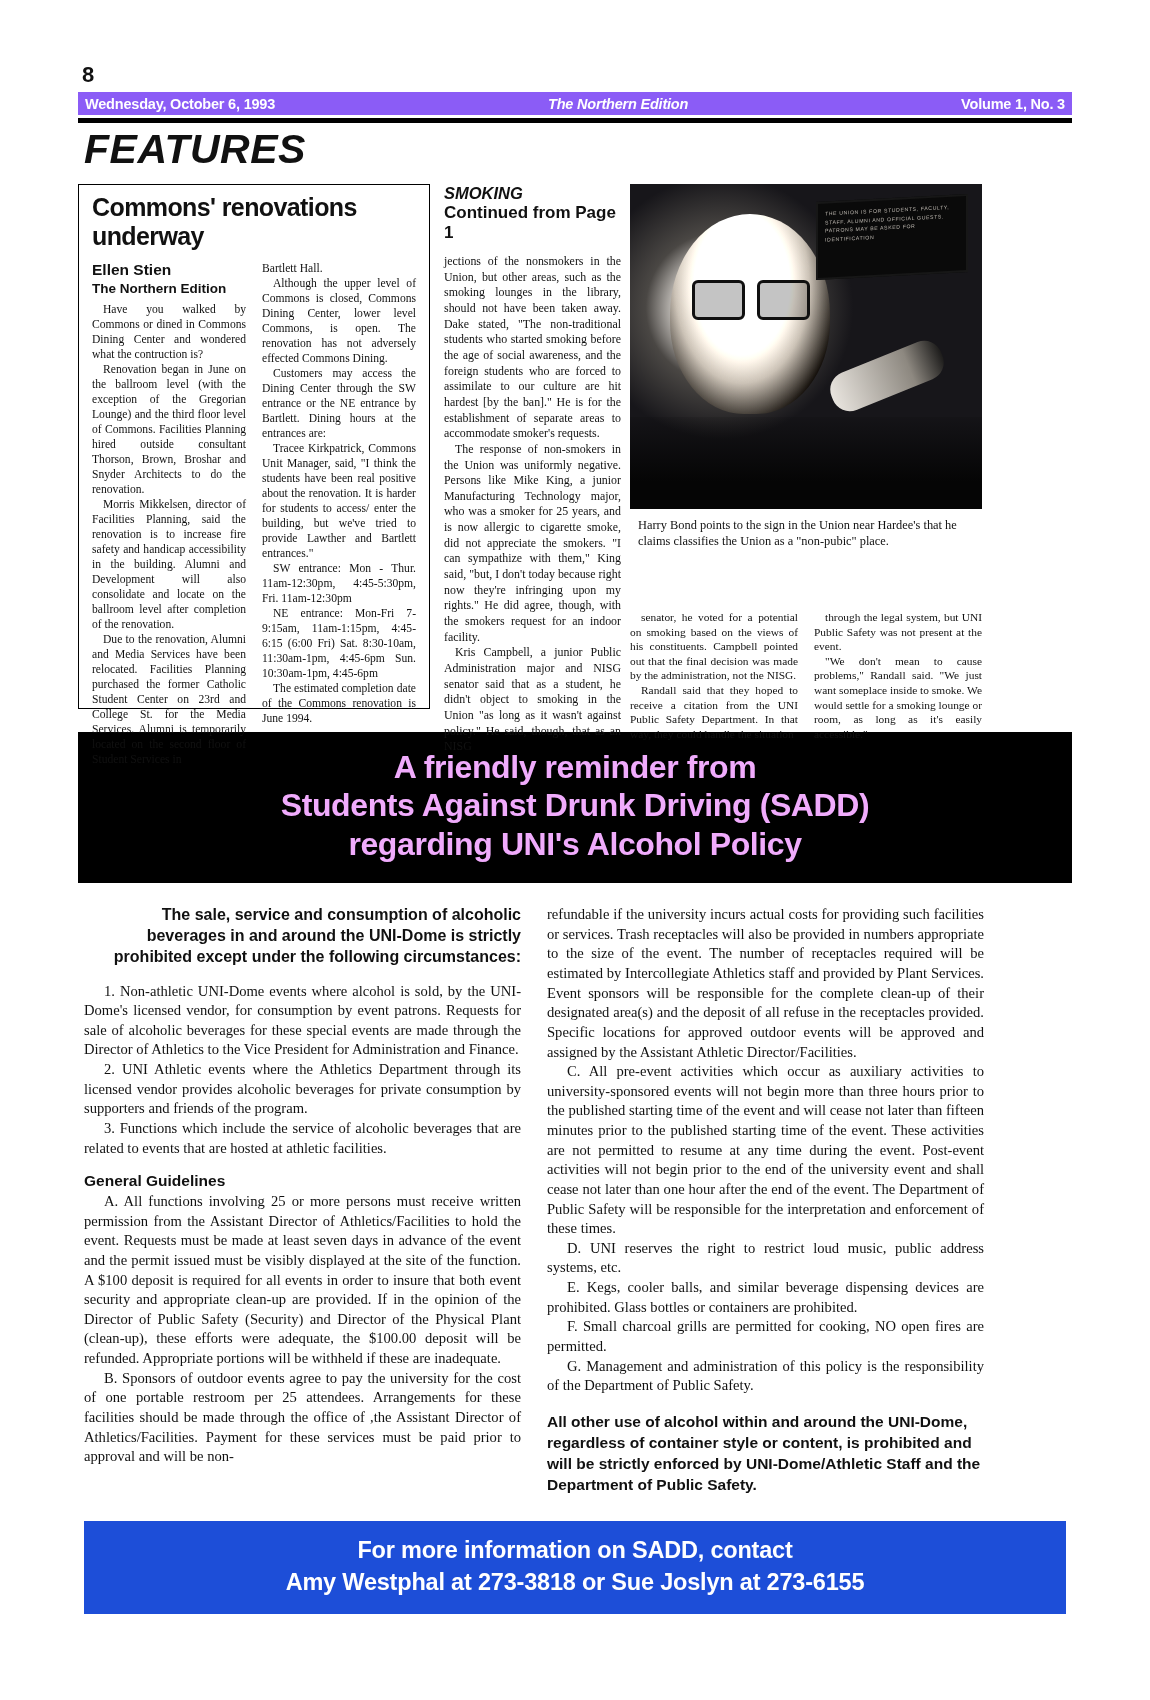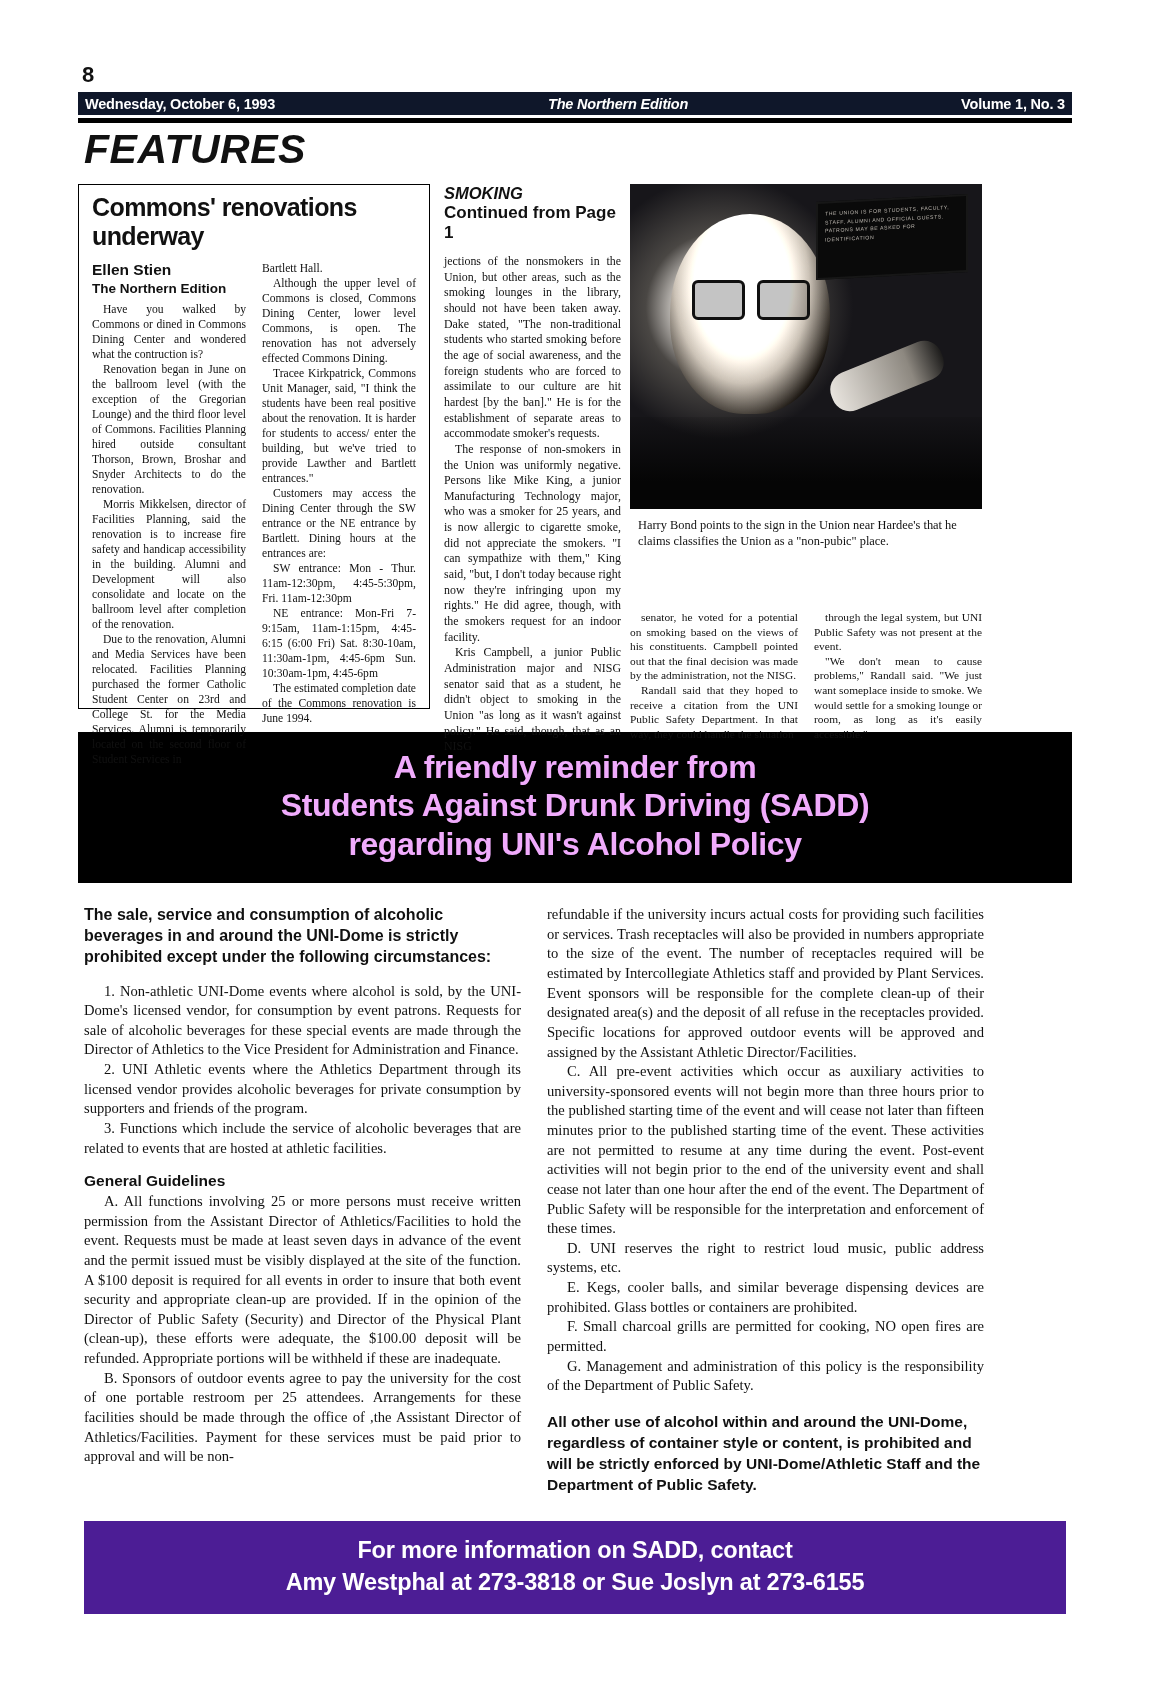--- a/index.html
+++ b/index.html
@@ -20,21 +20,21 @@
   .folio{
     font-family:"Liberation Sans", sans-serif;
     font-weight:bold;
     font-size:22px;
     padding-top:62px;
     padding-left:4px;
     letter-spacing:-0.5px;
   }
   .masthead-bar{
     margin-top:4px;
-    background:#0f172a;color:#fff;
+    background:#8b5cf6;color:#fff;
     height:23px;
     display:flex;align-items:center;
     font-family:"Liberation Sans", sans-serif;
     font-size:14.5px;font-weight:bold;
     padding:0 7px;
     letter-spacing:-0.2px;
   }
   .masthead-bar .mb-left{flex:0 0 auto;}
   .masthead-bar .mb-center{flex:1 1 auto;text-align:center;font-style:italic;}
   .masthead-bar .mb-right{flex:0 0 auto;}
@@ -201,40 +201,40 @@
     width:437px;
     font-size:14.6px;line-height:1.345;
     text-align:justify;
     -webkit-hyphens:auto;hyphens:auto;
   }
   .sadd-body p{margin:0;text-indent:20px;}
   .sadd-body p.flush{text-indent:0;}
   .lead{
     font-family:"Liberation Sans", sans-serif;
     font-weight:bold;font-size:16px;line-height:1.3;
-    text-indent:0 !important;text-align:left;
+    text-indent:0 !important;text-align:right;
     margin-bottom:14px !important;
   }
   .subhead{
     font-family:"Liberation Sans", sans-serif;
     font-weight:bold;font-size:15.5px;
     text-indent:0 !important;text-align:left;
     margin-top:13px !important;
   }
   .closing{
     font-family:"Liberation Sans", sans-serif;
     font-weight:bold;font-size:15.5px;line-height:1.35;
     text-indent:0 !important;text-align:left;
     margin-top:16px !important;
   }
 
   
   .contact{
     margin:26px 6px 0 6px;
-    background:#4c1d95;color:#fff;
+    background:#1d4ed8;color:#fff;
     text-align:center;
     padding:14px 0 16px 0;
     font-family:"Liberation Sans", sans-serif;
     font-weight:bold;font-size:23.5px;
     line-height:1.32;
     letter-spacing:-0.2px;
   }
 </style>
 </head>
 <body>
@@ -260,22 +260,22 @@
           <div class="byline-name">Ellen Stien</div>
           <div class="byline-pub">The Northern Edition</div>
           <p>Have you walked by Commons or dined in Commons Dining Center and wondered what the contruction is?</p>
           <p>Renovation began in June on the ballroom level (with the exception of the Gregorian Lounge) and the third floor level of Commons.  Facilities Planning hired outside consultant Thorson, Brown, Broshar and Snyder Architects to do the renovation.</p>
           <p>Morris Mikkelsen, director of Facilities Planning, said the renovation is to increase fire safety and handicap accessibility in the building.  Alumni and Development will also consolidate and locate on the ballroom level after completion of the renovation.</p>
           <p>Due to the renovation, Alumni and Media Services have been relocated. Facilities Planning purchased the former Catholic Student Center on 23rd and College St. for the Media Services. Alumni is temporarily located on the second floor of Student Services in</p>
         </div>
         <div class="c">
           <p class="noind">Bartlett Hall.</p>
           <p>Although the upper level of Commons is closed, Commons Dining Center, lower level Commons, is open.  The renovation has not adversely effected Commons Dining.</p>
+          <p>Customers may access the Dining Center through the SW entrance or the NE entrance by Bartlett.  Dining hours at the entrances are:</p>
           <p>Tracee Kirkpatrick, Commons Unit Manager, said, "I think the students have been real positive about the renovation.  It is harder for students to access/ enter the building, but we've tried to provide Lawther and Bartlett entrances."</p>
-          <p>Customers may access the Dining Center through the SW entrance or the NE entrance by Bartlett.  Dining hours at the entrances are:</p>
           <p>SW entrance:  Mon - Thur. 11am-12:30pm,  4:45-5:30pm, Fri. 11am-12:30pm</p>
           <p>NE entrance:  Mon-Fri 7-9:15am,  11am-1:15pm,  4:45-6:15 (6:00 Fri) Sat. 8:30-10am, 11:30am-1pm, 4:45-6pm  Sun. 10:30am-1pm, 4:45-6pm</p>
           <p>The estimated completion date of the Commons renovation is June 1994.</p>
         </div>
       </div>
     </div>
 
     <div class="jump">
       <div class="jump-head">SMOKING</div>
       <div class="jump-sub">Continued from Page 1</div>

